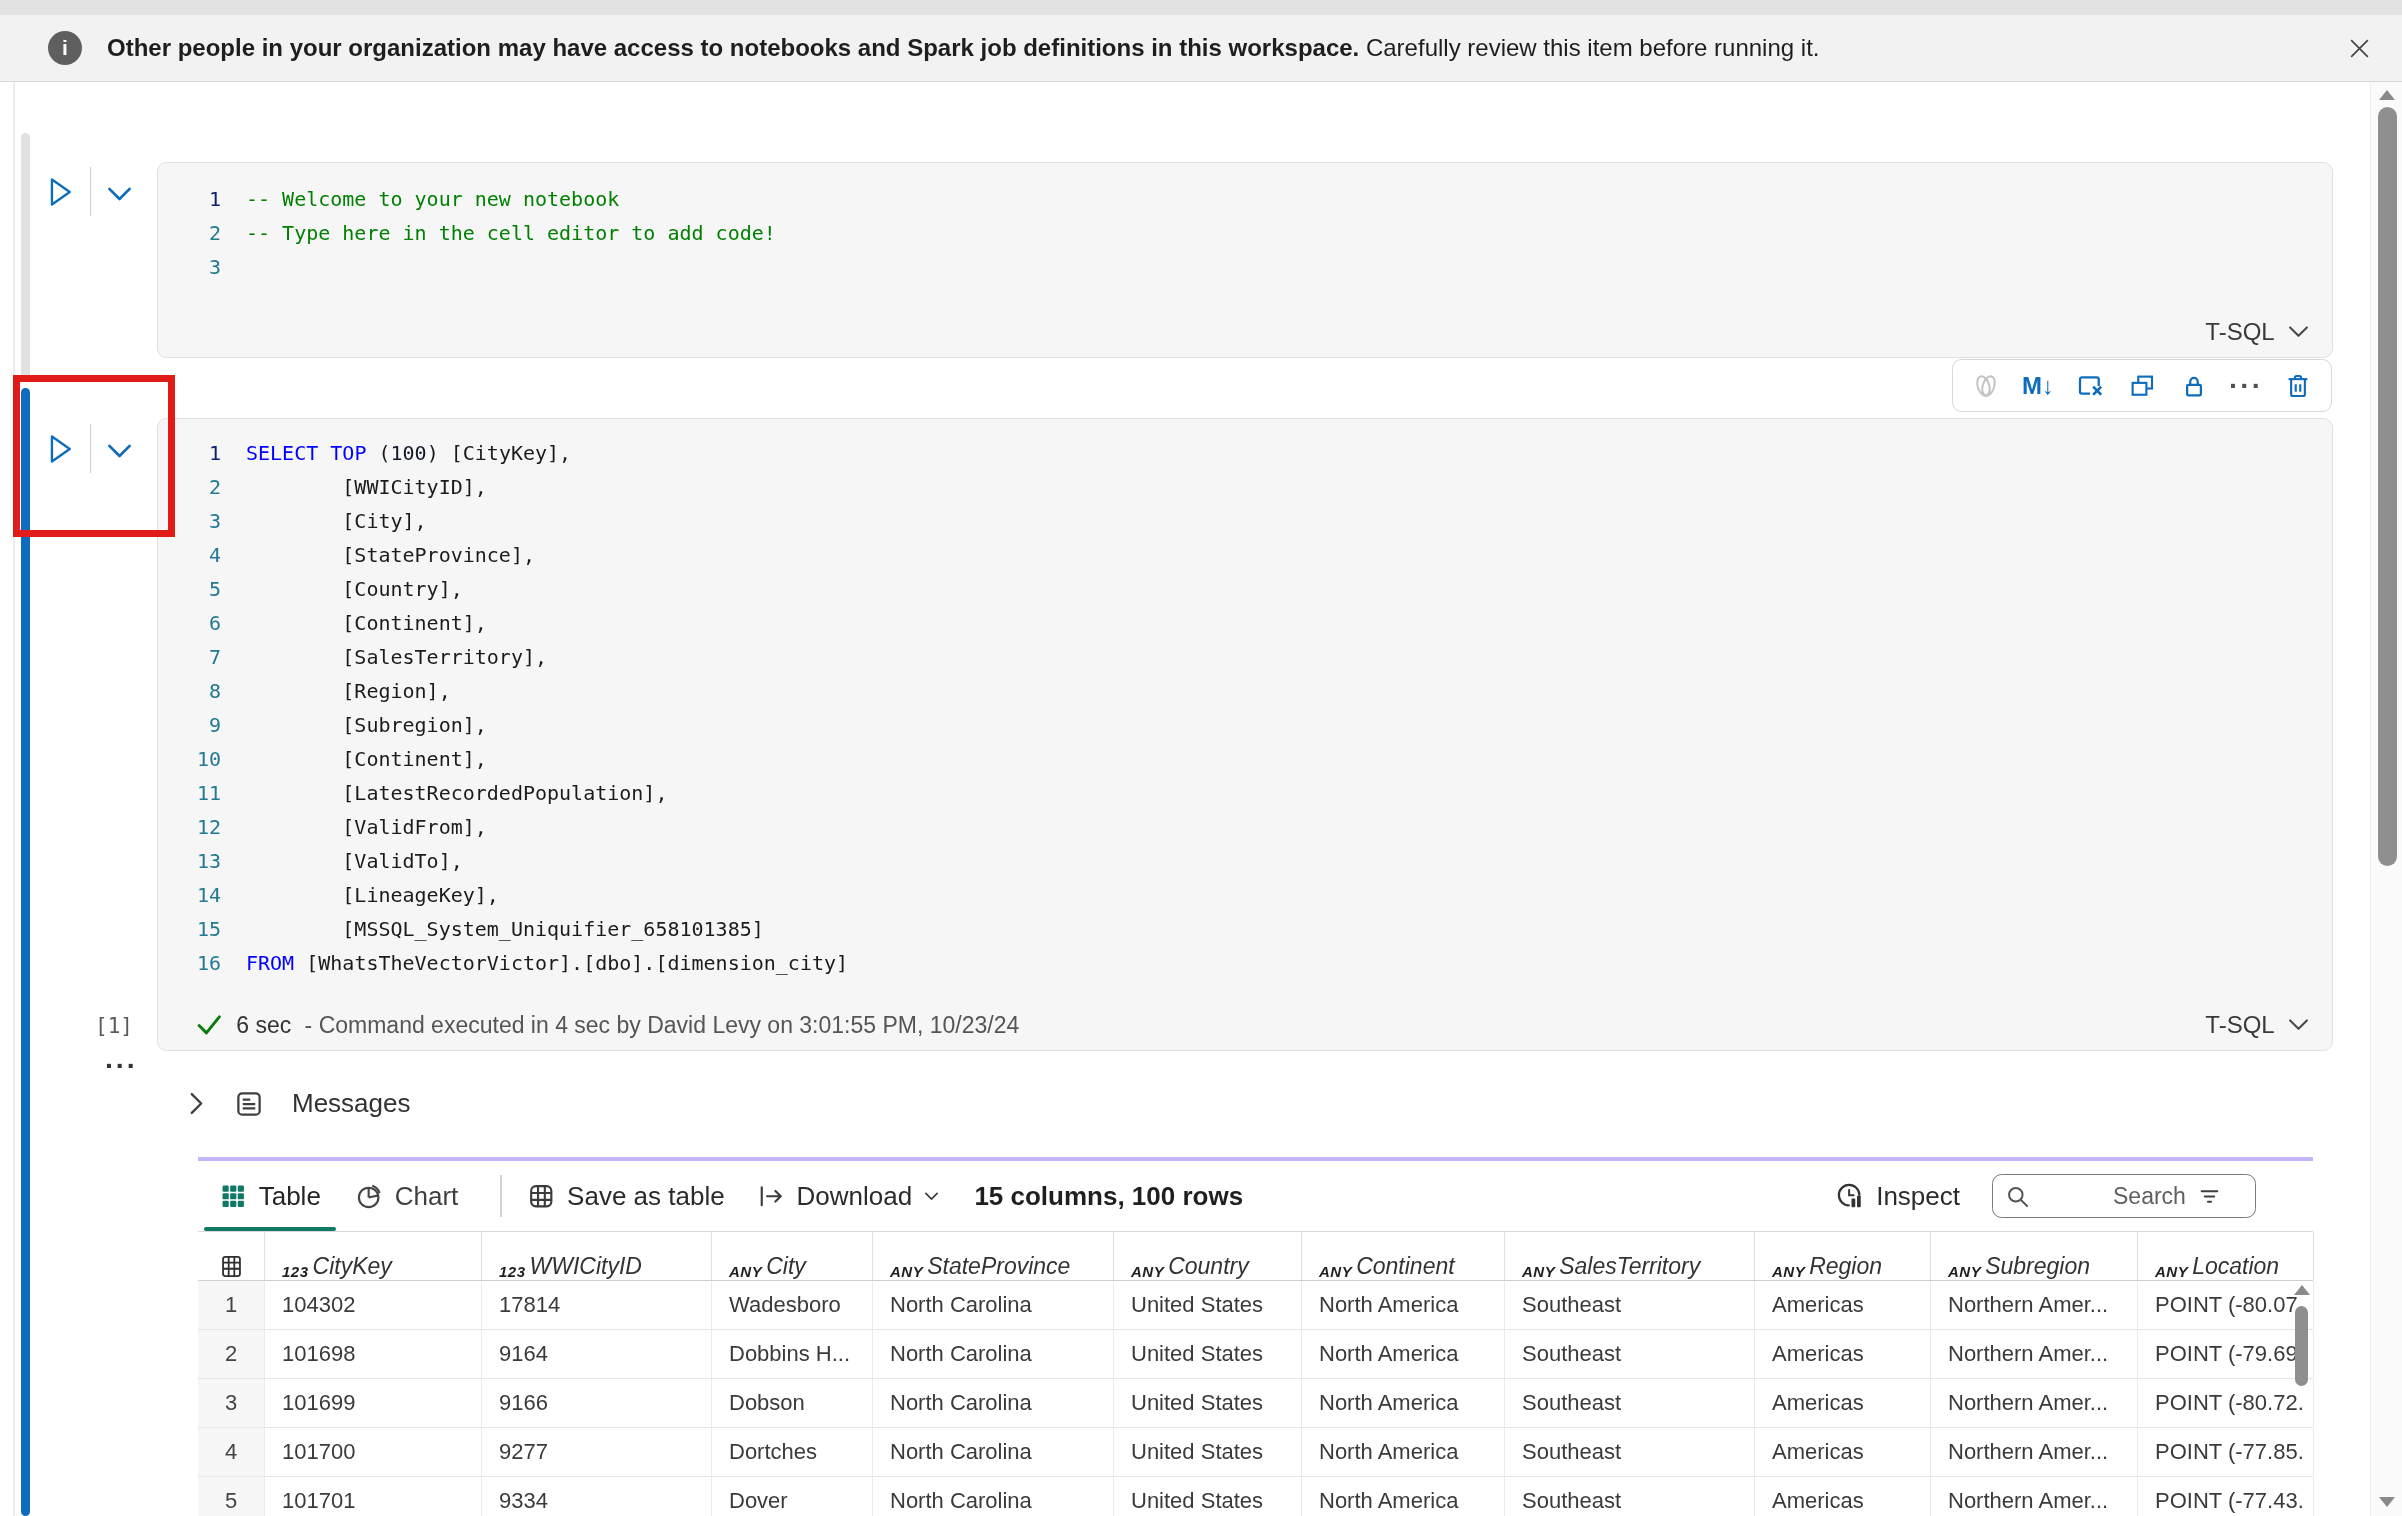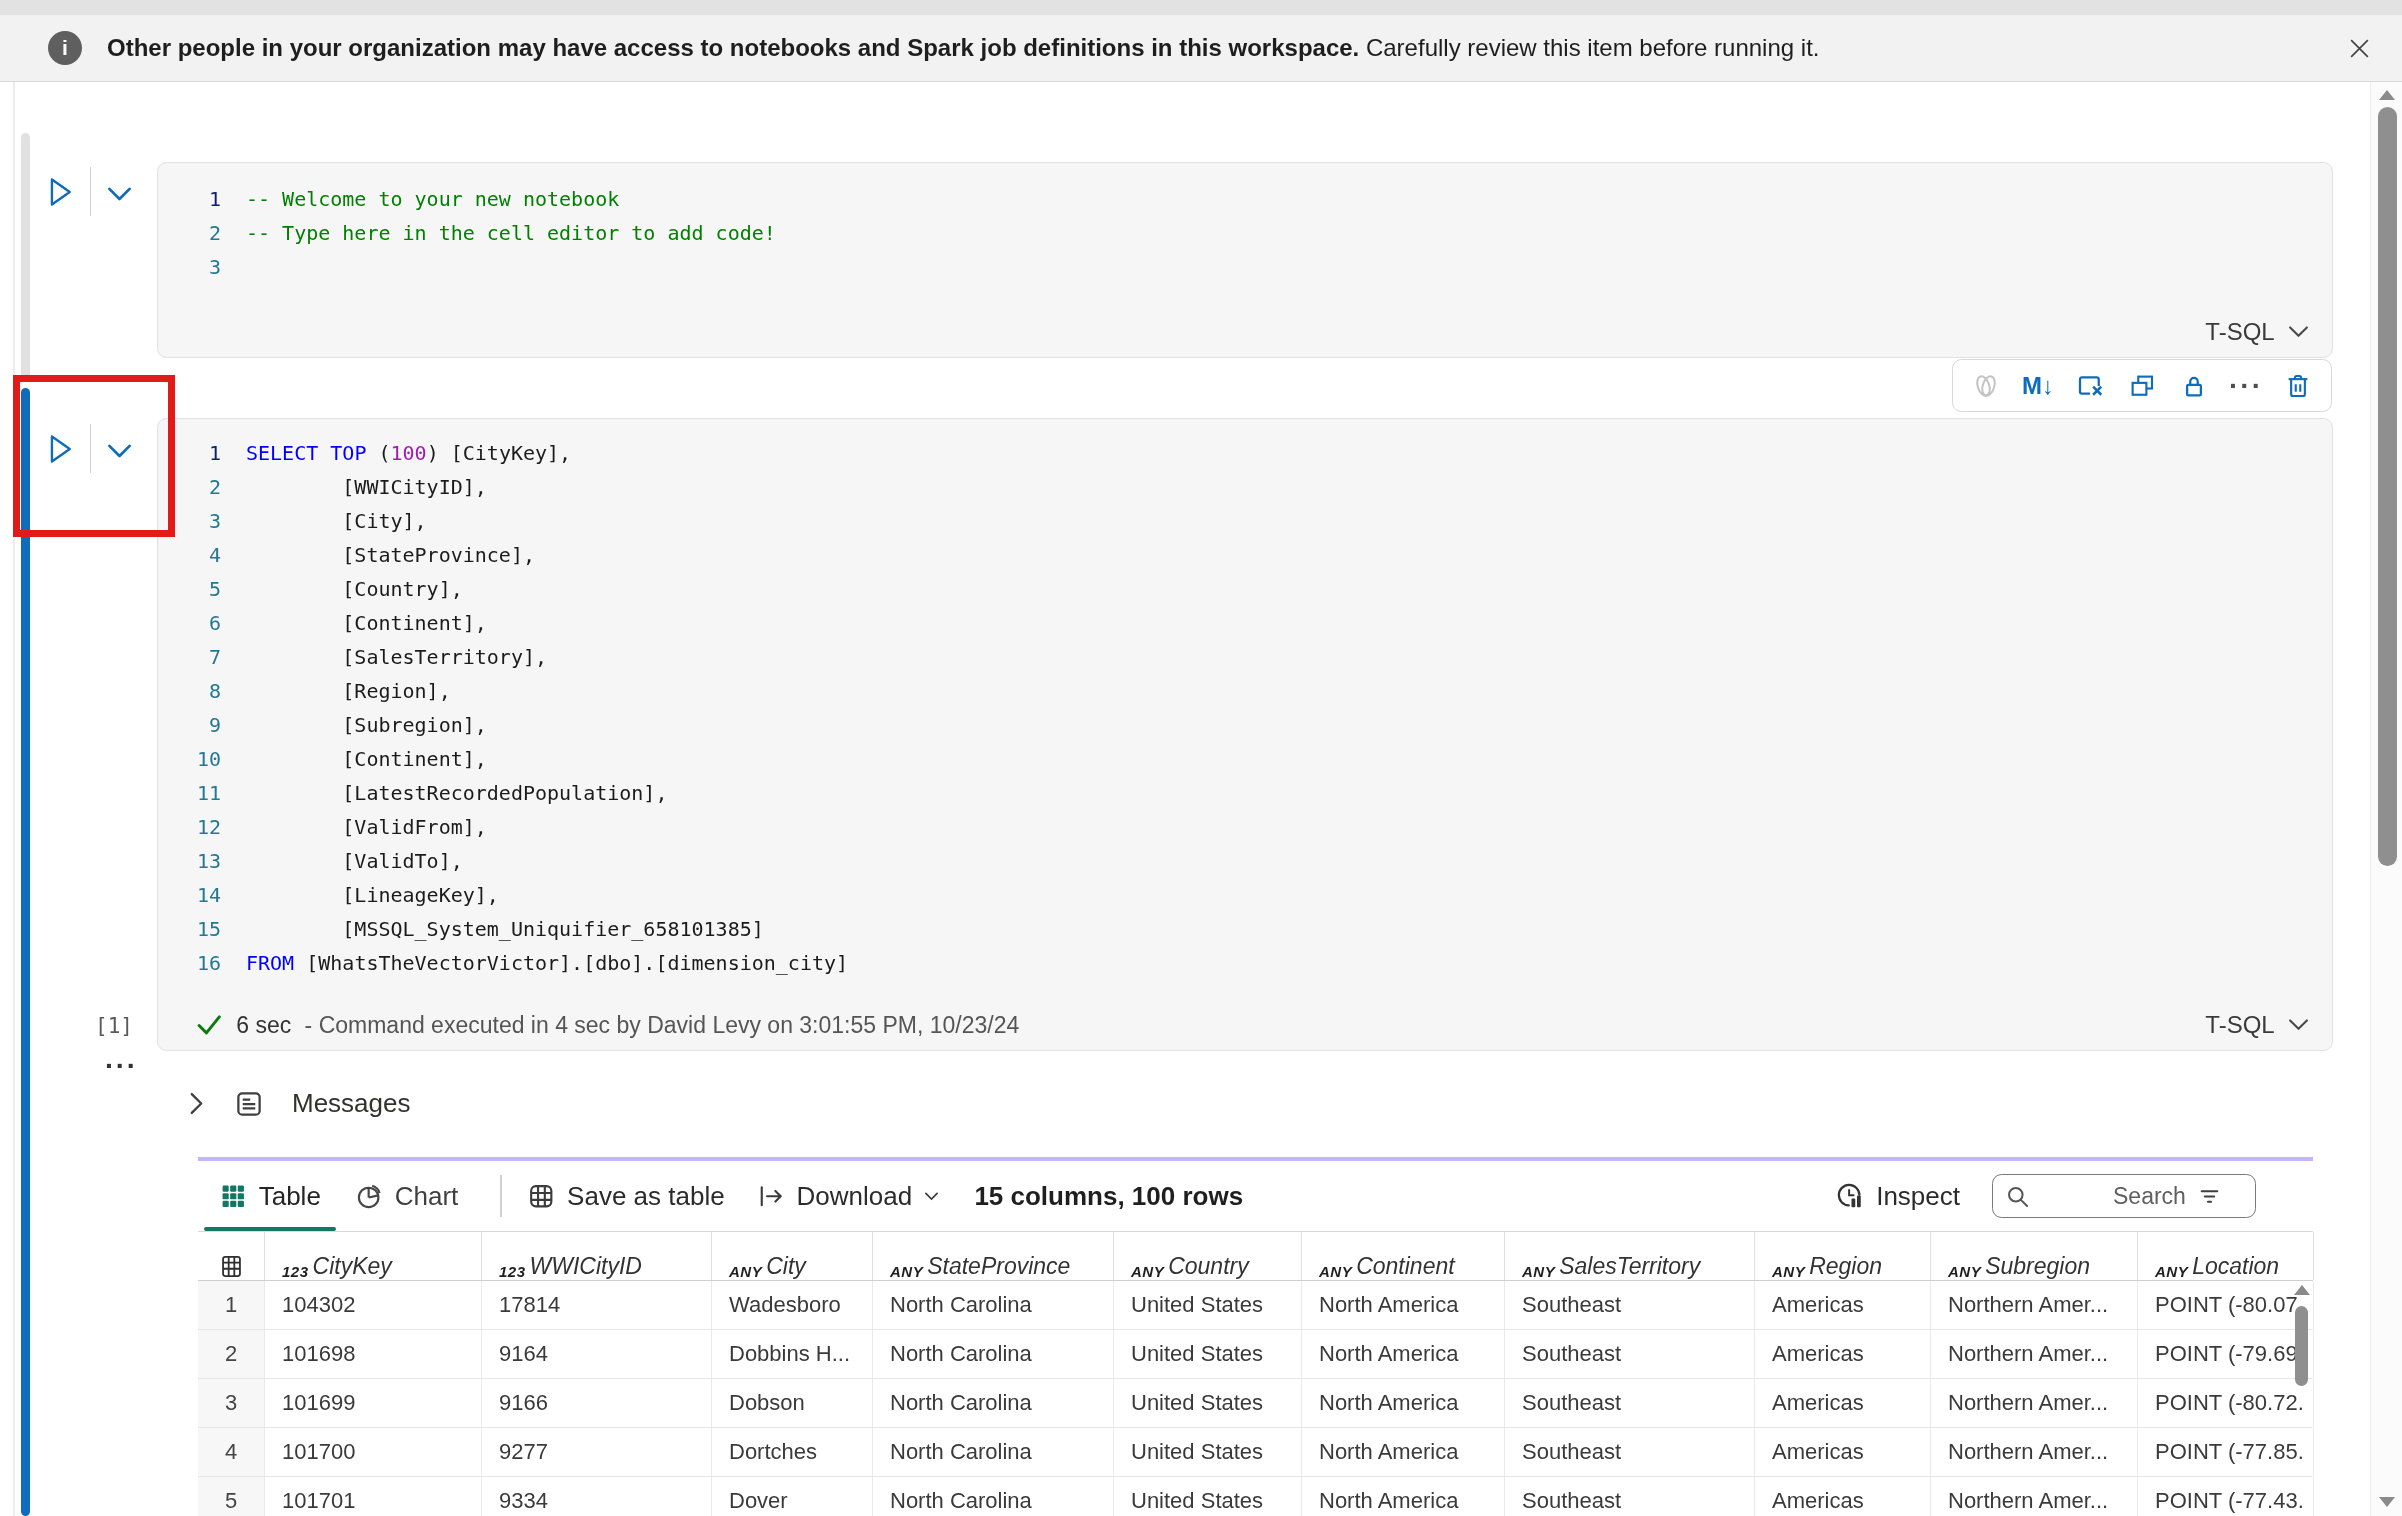--- a/index.html
+++ b/index.html
@@ -30,21 +30,21 @@
   .cell-box{position:absolute;left:157px;width:2176px;background:#f6f6f6;border:1px solid #e1e1e1;
     border-radius:9.5px;box-sizing:border-box;font-family:"DejaVu Sans Mono",monospace;}
   #cell1-box{top:162px;height:196px;padding-top:19px;}
   #cell2-box{top:418px;height:633px;padding-top:17px;}
   .code-line{display:flex;line-height:34px;height:34px;}
   .ln{width:63px;text-align:right;color:#237893;font-size:20px;flex:0 0 auto;}
   .ln-active{color:#0b216f;}
   .code{margin-left:25px;font-size:20px;white-space:pre;}
   .tok-kw{color:#0000ff;}
   .tok-comment{color:#008000;}
-  .tok-num{color:#a21caf;}
+  .tok-num{color:#0f172a;}
   .tok-plain{color:#1b1b1b;}
   .lang-chip{position:absolute;right:23px;bottom:11.4px;display:flex;align-items:center;gap:13.3px;
     font-family:"Liberation Sans",sans-serif;font-size:24px;color:#3a3a3a;cursor:pointer;}
   .exec-row{position:absolute;left:38px;bottom:11.4px;display:flex;align-items:center;gap:13.3px;
     font-family:"Liberation Sans",sans-serif;font-size:23px;}
   .exec-duration{color:#333333;text-align:right;}
   .exec-detail{color:#555555;}
   .exec-index{position:absolute;left:95px;top:1014px;font-family:"DejaVu Sans Mono",monospace;
     font-size:21px;color:#5a5a5a;}
   .cell-overflow-dots{position:absolute;left:105px;top:1042px;font-size:28.5px;font-weight:700;

